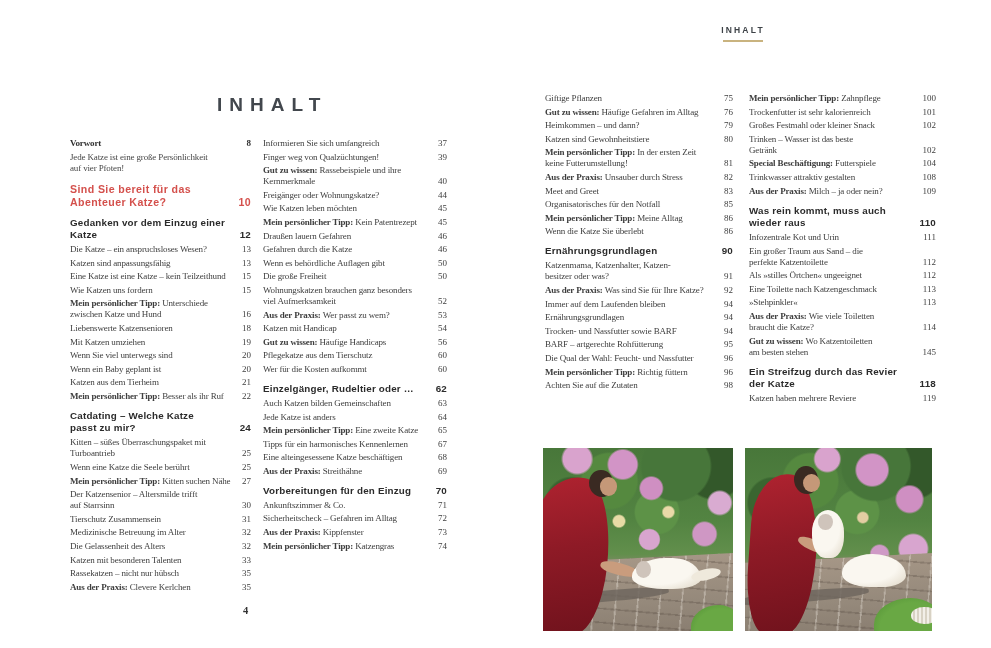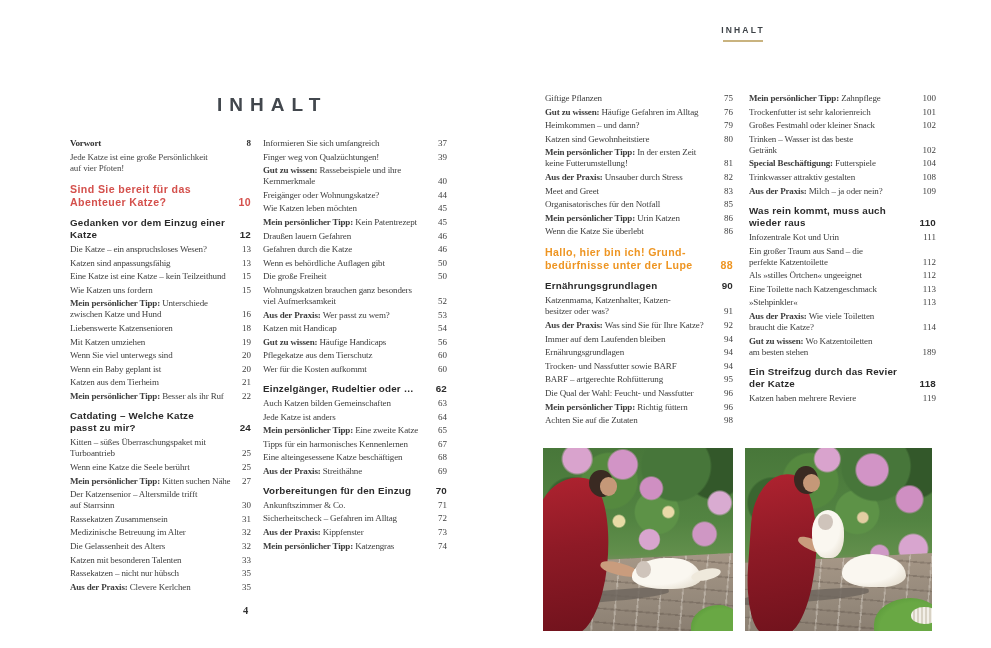--- a/index.html
+++ b/index.html
@@ -220,21 +220,21 @@
       <div class="row row--entry">
         <span class="txt"><b class="pfx">Mein persönlicher Tipp: </b><span class="rest">Kitten suchen Nähe</span></span>
         <span class="pg">27</span>
       </div>
       <div class="row row--entry">
         <span class="txt"><span class="rest">Der Katzensenior – Altersmilde trifft
 auf Starrsinn</span></span>
         <span class="pg">30</span>
       </div>
       <div class="row row--entry">
-        <span class="txt"><span class="rest">Rassekatzen Zusammensein</span></span>
+        <span class="txt"><span class="rest">Tierschutz Zusammensein</span></span>
         <span class="pg">31</span>
       </div>
       <div class="row row--entry">
         <span class="txt"><span class="rest">Medizinische Betreuung im Alter</span></span>
         <span class="pg">32</span>
       </div>
       <div class="row row--entry">
         <span class="txt"><span class="rest">Die Gelassenheit des Alters</span></span>
         <span class="pg">32</span>
       </div>
@@ -395,31 +395,26 @@
       </div>
       <div class="row row--entry">
         <span class="txt"><span class="rest">Meet and Greet</span></span>
         <span class="pg">83</span>
       </div>
       <div class="row row--entry">
         <span class="txt"><span class="rest">Organisatorisches für den Notfall</span></span>
         <span class="pg">85</span>
       </div>
       <div class="row row--entry">
-        <span class="txt"><b class="pfx">Mein persönlicher Tipp: </b><span class="rest">Urin Katzen</span></span>
+        <span class="txt"><b class="pfx">Mein persönlicher Tipp: </b><span class="rest">Meine Alltag</span></span>
         <span class="pg">86</span>
       </div>
       <div class="row row--entry">
         <span class="txt"><span class="rest">Wenn die Katze Sie überlebt</span></span>
         <span class="pg">86</span>
-      </div>
-      <div class="row row--chapter orange">
-        <span class="txt"><span class="rest">Hallo, hier bin ich! Grund-
-bedürfnisse unter der Lupe</span></span>
-        <span class="pg">88</span>
       </div>
       <div class="row row--sub">
         <span class="txt"><span class="rest">Ernährungsgrundlagen</span></span>
         <span class="pg">90</span>
       </div>
       <div class="row row--entry">
         <span class="txt"><span class="rest">Katzenmama, Katzenhalter, Katzen-
 besitzer oder was?</span></span>
         <span class="pg">91</span>
       </div>
@@ -513,21 +508,21 @@
         <span class="pg">113</span>
       </div>
       <div class="row row--entry">
         <span class="txt"><b class="pfx">Aus der Praxis: </b><span class="rest">Wie viele Toiletten
 braucht die Katze?</span></span>
         <span class="pg">114</span>
       </div>
       <div class="row row--entry">
         <span class="txt"><b class="pfx">Gut zu wissen: </b><span class="rest">Wo Katzentoiletten
 am besten stehen</span></span>
-        <span class="pg">189</span>
+        <span class="pg">145</span>
       </div>
       <div class="row row--sub">
         <span class="txt"><span class="rest">Ein Streifzug durch das Revier
 der Katze</span></span>
         <span class="pg">118</span>
       </div>
       <div class="row row--entry">
         <span class="txt"><span class="rest">Katzen haben mehrere Reviere</span></span>
         <span class="pg">119</span>
       </div>

